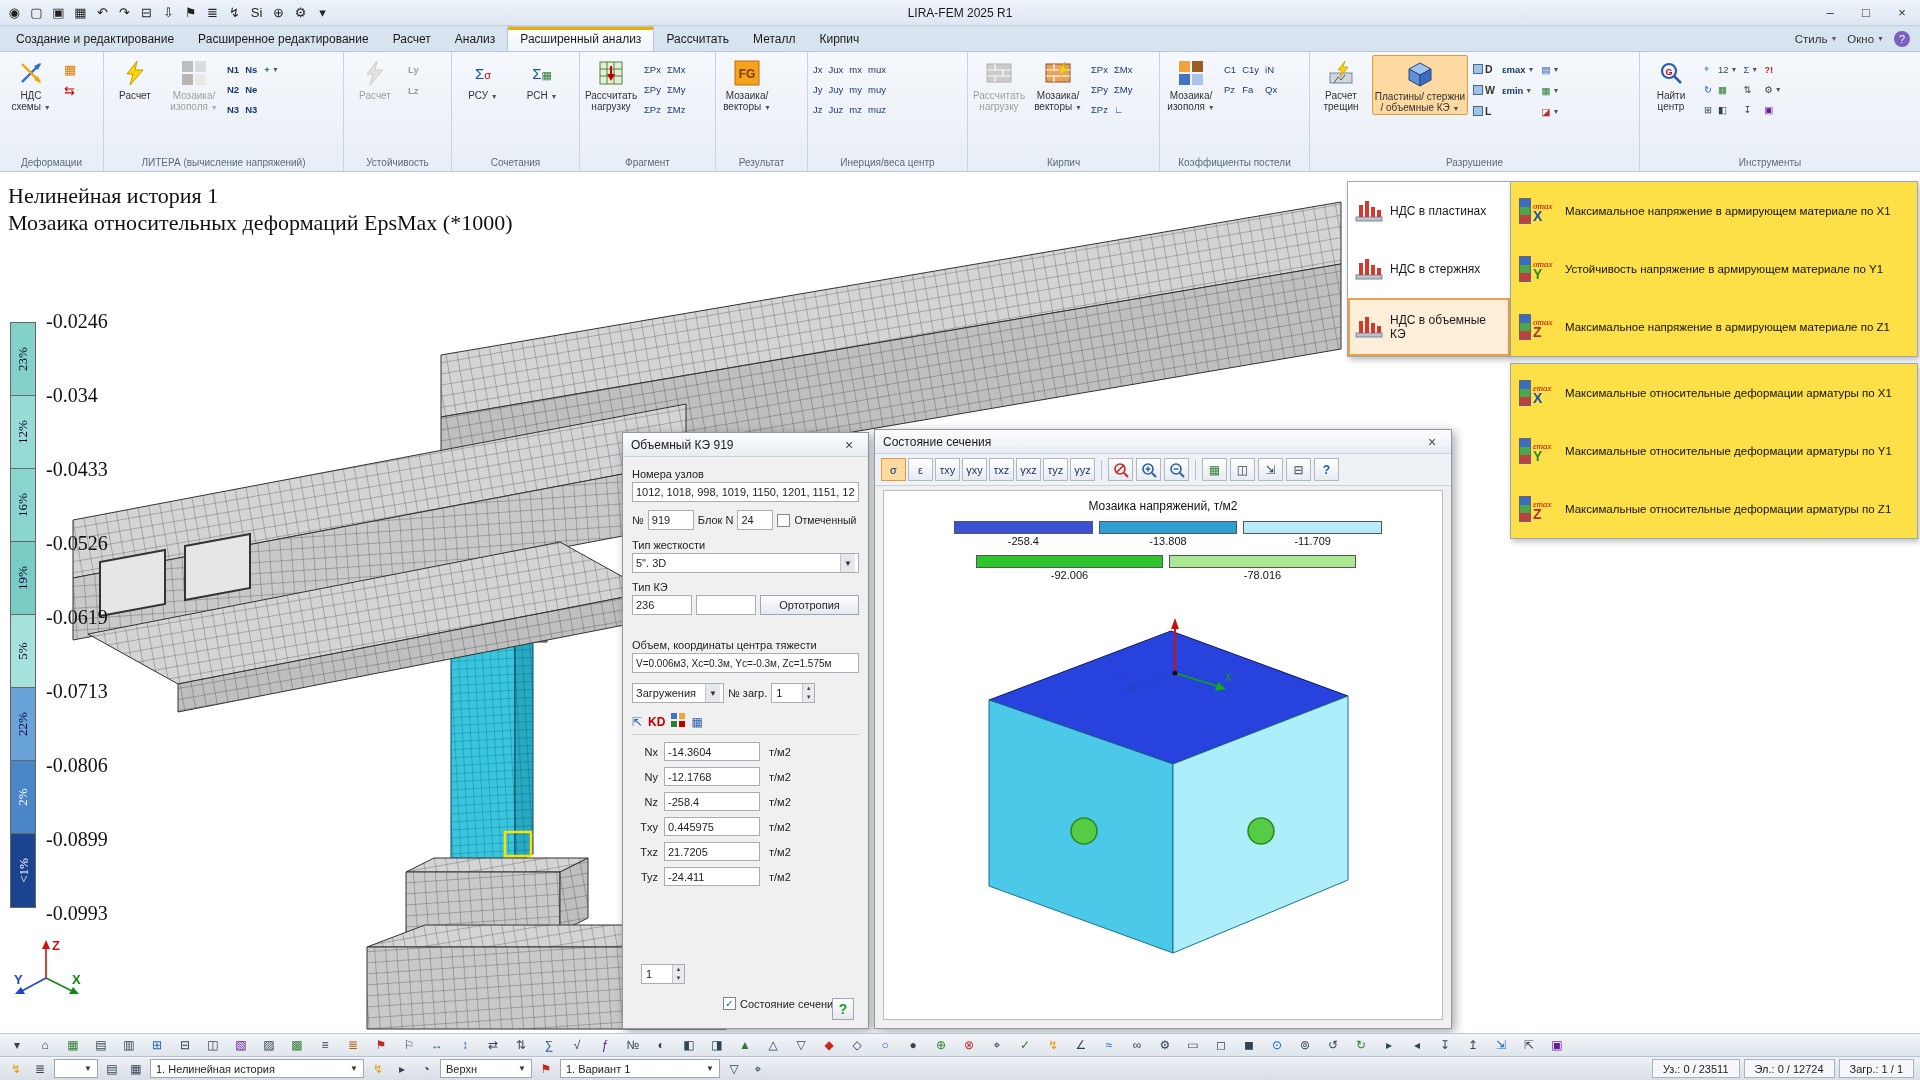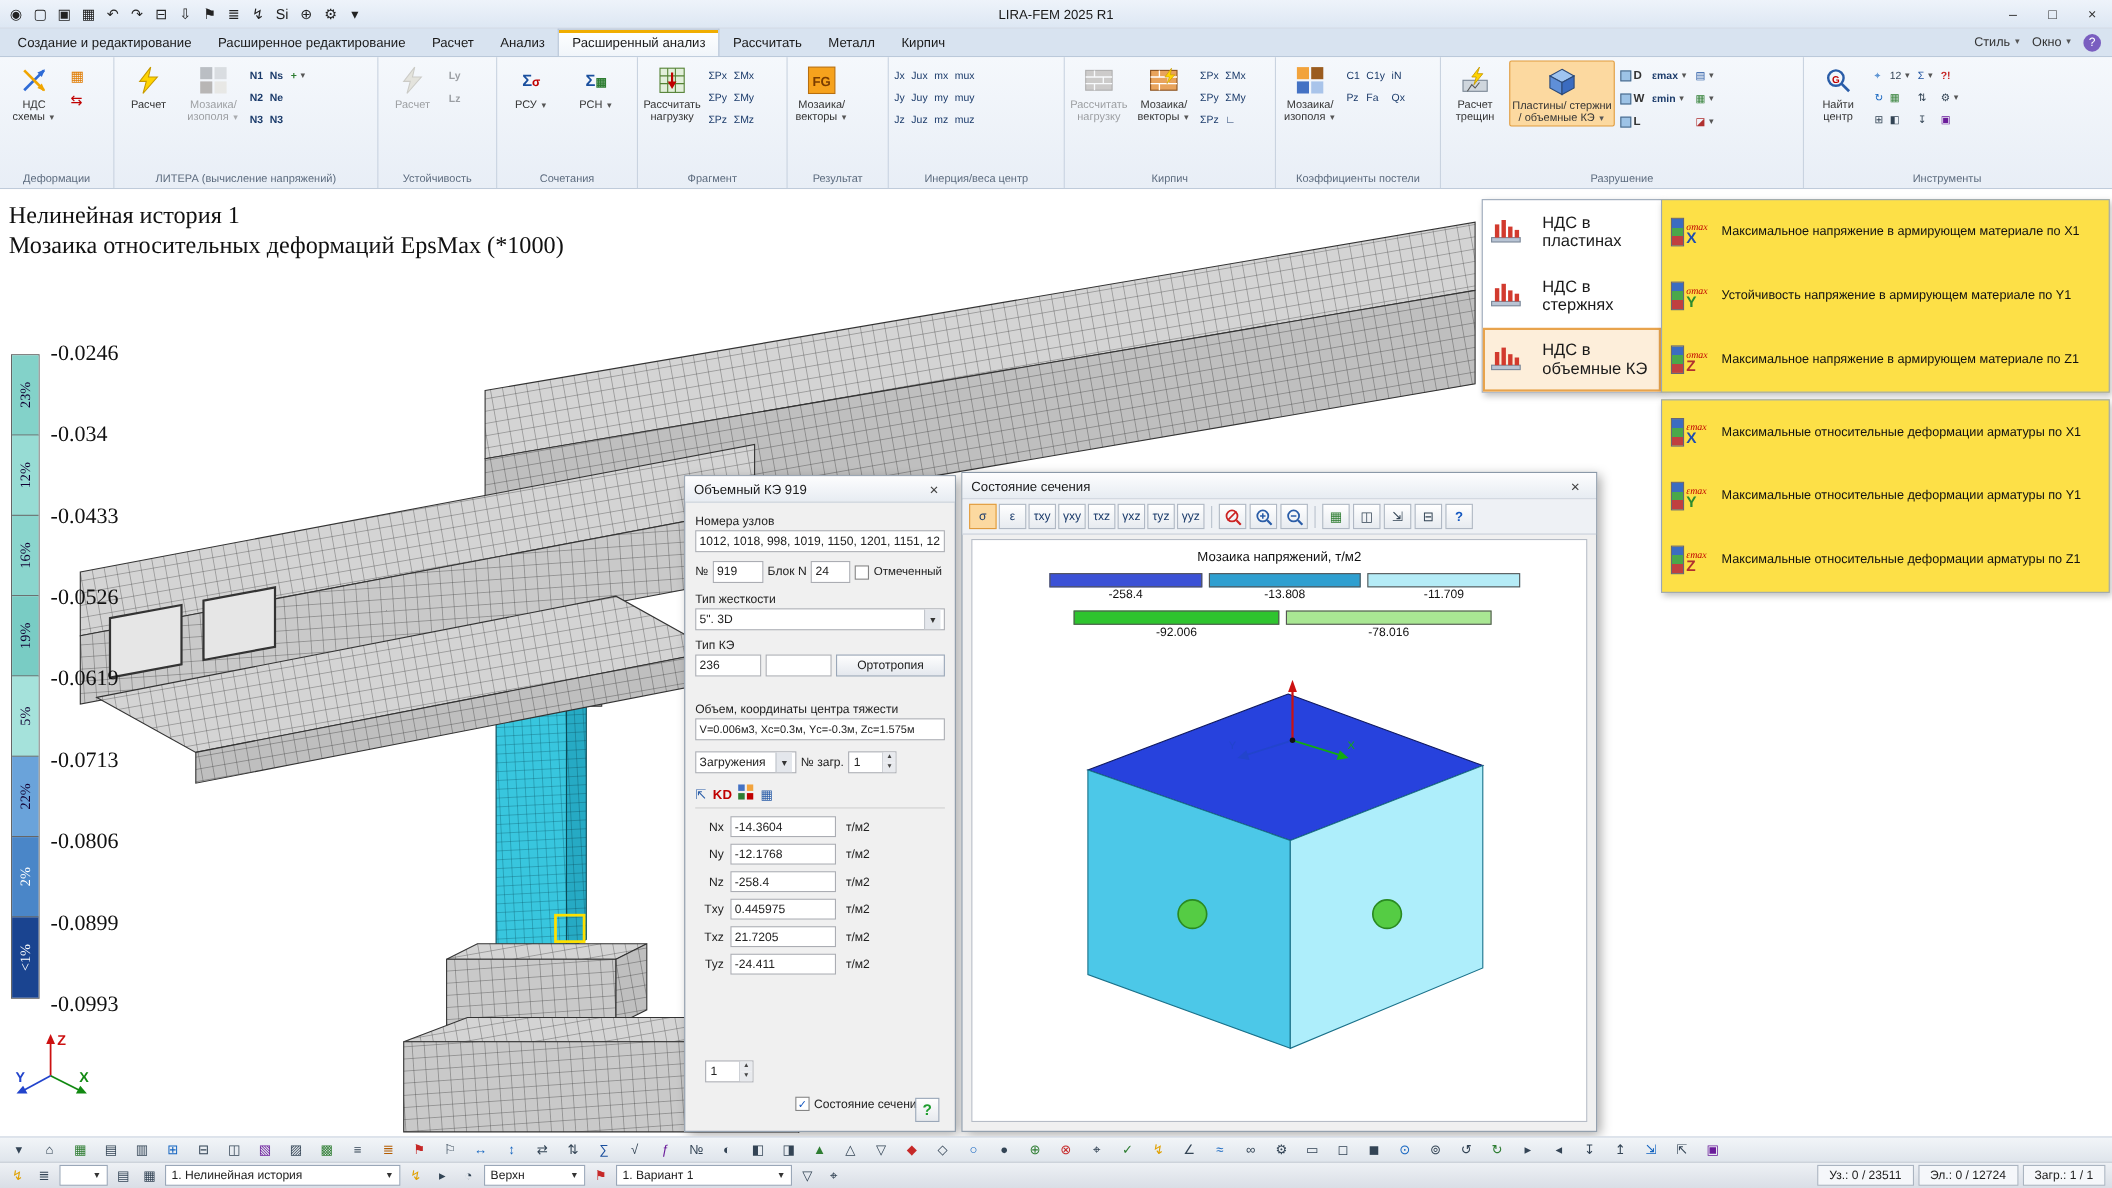--- a/index.html
+++ b/index.html
@@ -31,40 +31,40 @@
 .caret{font-size:7px;color:#555}
 .pressed{background:#fcd9a0;border:1px solid #e09b3d}
 .dis{opacity:.45;filter:grayscale(.9)}
 .smallcol{display:flex;flex-direction:column;gap:3px;padding-top:5px}
 .sbtn{height:18px;display:flex;align-items:center;font-size:9.5px;color:#333;padding:0 2px;gap:2px;white-space:nowrap}
 .sbtn b{font-size:10.5px}
 .ngrid{display:grid;gap:2px;padding-top:5px}
 .g2{grid-template-columns:repeat(2,auto)}
 .g3{grid-template-columns:repeat(3,auto)}
 .g4{grid-template-columns:repeat(4,auto)}
-.ticon{font-weight:bold;font-size:15px}
+.ticon{font-weight:normal;font-size:15px}
 .mini{width:10px;height:10px;border:1px solid #4a6a8a;display:inline-block;background:#9dc3e6}
 
 .viewport{position:relative;height:861px;background:#fff;overflow:hidden}
 .model-svg{position:absolute;left:0;top:0}
 .caption{position:absolute;left:8px;top:10px;font-family:"Liberation Serif",serif;font-size:22px;line-height:27px;color:#101010}
 .colorscale{position:absolute;left:10px;top:150px}
 .cbar{width:26px;border:1px solid #666}
 .cseg{width:24px;height:73px;position:relative;border-bottom:1px solid #666}
 .cseg:last-child{border-bottom:none}
 .cseg span{position:absolute;inset:0;display:flex;align-items:center;justify-content:center;transform:rotate(-90deg);font-size:13px;font-family:"Liberation Serif",serif;white-space:nowrap}
 .cvals{position:absolute;left:36px;top:0;width:110px}
 .cvals>div{position:absolute;font-family:"Liberation Serif",serif;font-size:20px;color:#101010;white-space:nowrap}
 .cvals>div:nth-of-type(1){top:-12px}.cvals>div:nth-of-type(2){top:62px}.cvals>div:nth-of-type(3){top:136px}
 .cvals>div:nth-of-type(4){top:210px}.cvals>div:nth-of-type(5){top:284px}.cvals>div:nth-of-type(6){top:358px}
 .cvals>div:nth-of-type(7){top:432px}.cvals>div:nth-of-type(8){top:506px}.cvals>div:nth-of-type(9){top:580px}
 .axes-triad{position:absolute;left:12px;bottom:28px}
 
 .ndsmenu{position:absolute;left:1347px;top:9px;width:164px;background:#fff;border:1px solid #9aa7b8;box-shadow:2px 3px 6px rgba(0,0,0,.25)}
-.nds-item{height:58px;display:flex;align-items:center;gap:18px;padding:0 6px;font-size:15px;color:#1a1a1a}
+.nds-item{height:58px;display:flex;align-items:center;gap:6px;padding:0 6px;font-size:12px;color:#1a1a1a}
 .ndsmenu>div.nds-item:nth-of-type(3){background:#fdeeda;outline:2px solid #e8a34c;outline-offset:-2px}
 
 .flyout{position:absolute;left:1510px;top:9px;width:408px}
 .flybox{background:#fde047;border:1px solid #9aa7b8;box-shadow:2px 3px 6px rgba(0,0,0,.25)}
 .fly-item{height:58px;display:flex;align-items:center;gap:8px;padding:0 8px;font-size:11.5px;color:#101010}
 .fly-icon{width:38px;height:32px;flex:none;display:flex;align-items:center;gap:2px}
 .fi-bars{width:12px;height:26px;background:linear-gradient(#3b6cc0 33%,#4aa84a 33% 66%,#c04040 66%);border:1px solid #667}
 .fi-txt{display:flex;flex-direction:column;line-height:10px}
 .fi-sym{font-size:9px;color:#c00000;font-style:italic;font-family:"Liberation Serif",serif}
 .fi-axis{font-size:14px;font-weight:bold}

